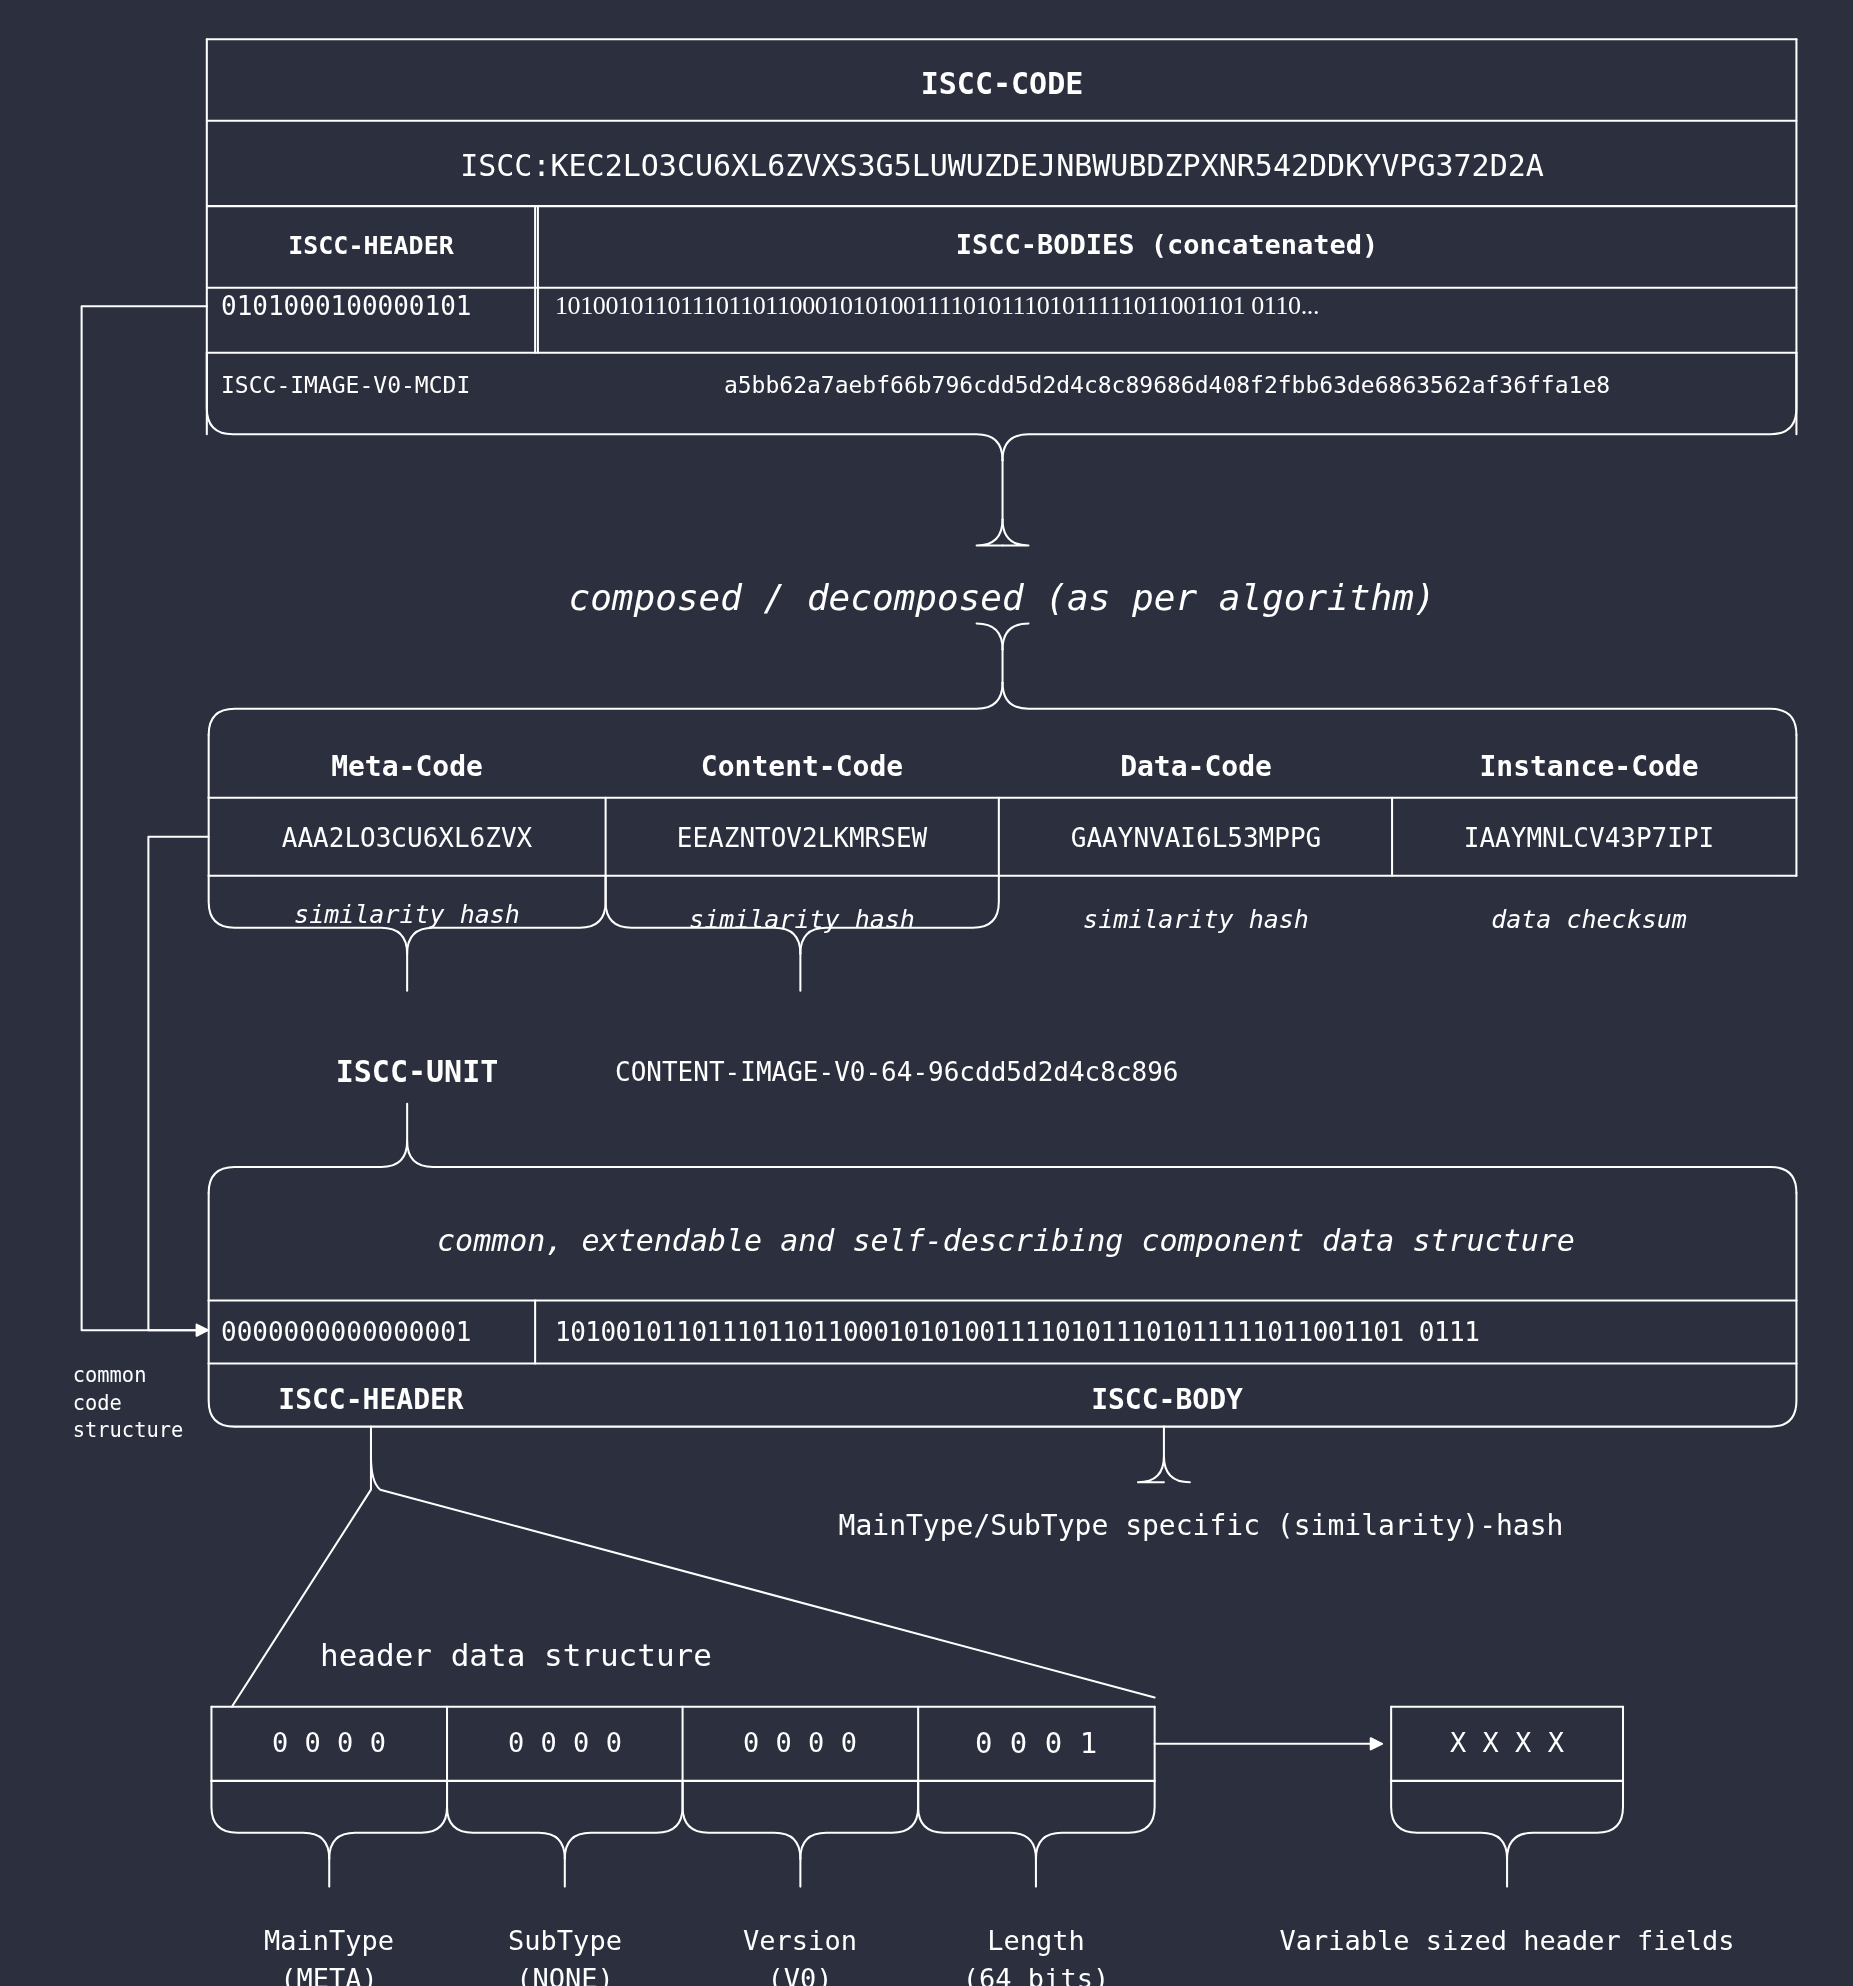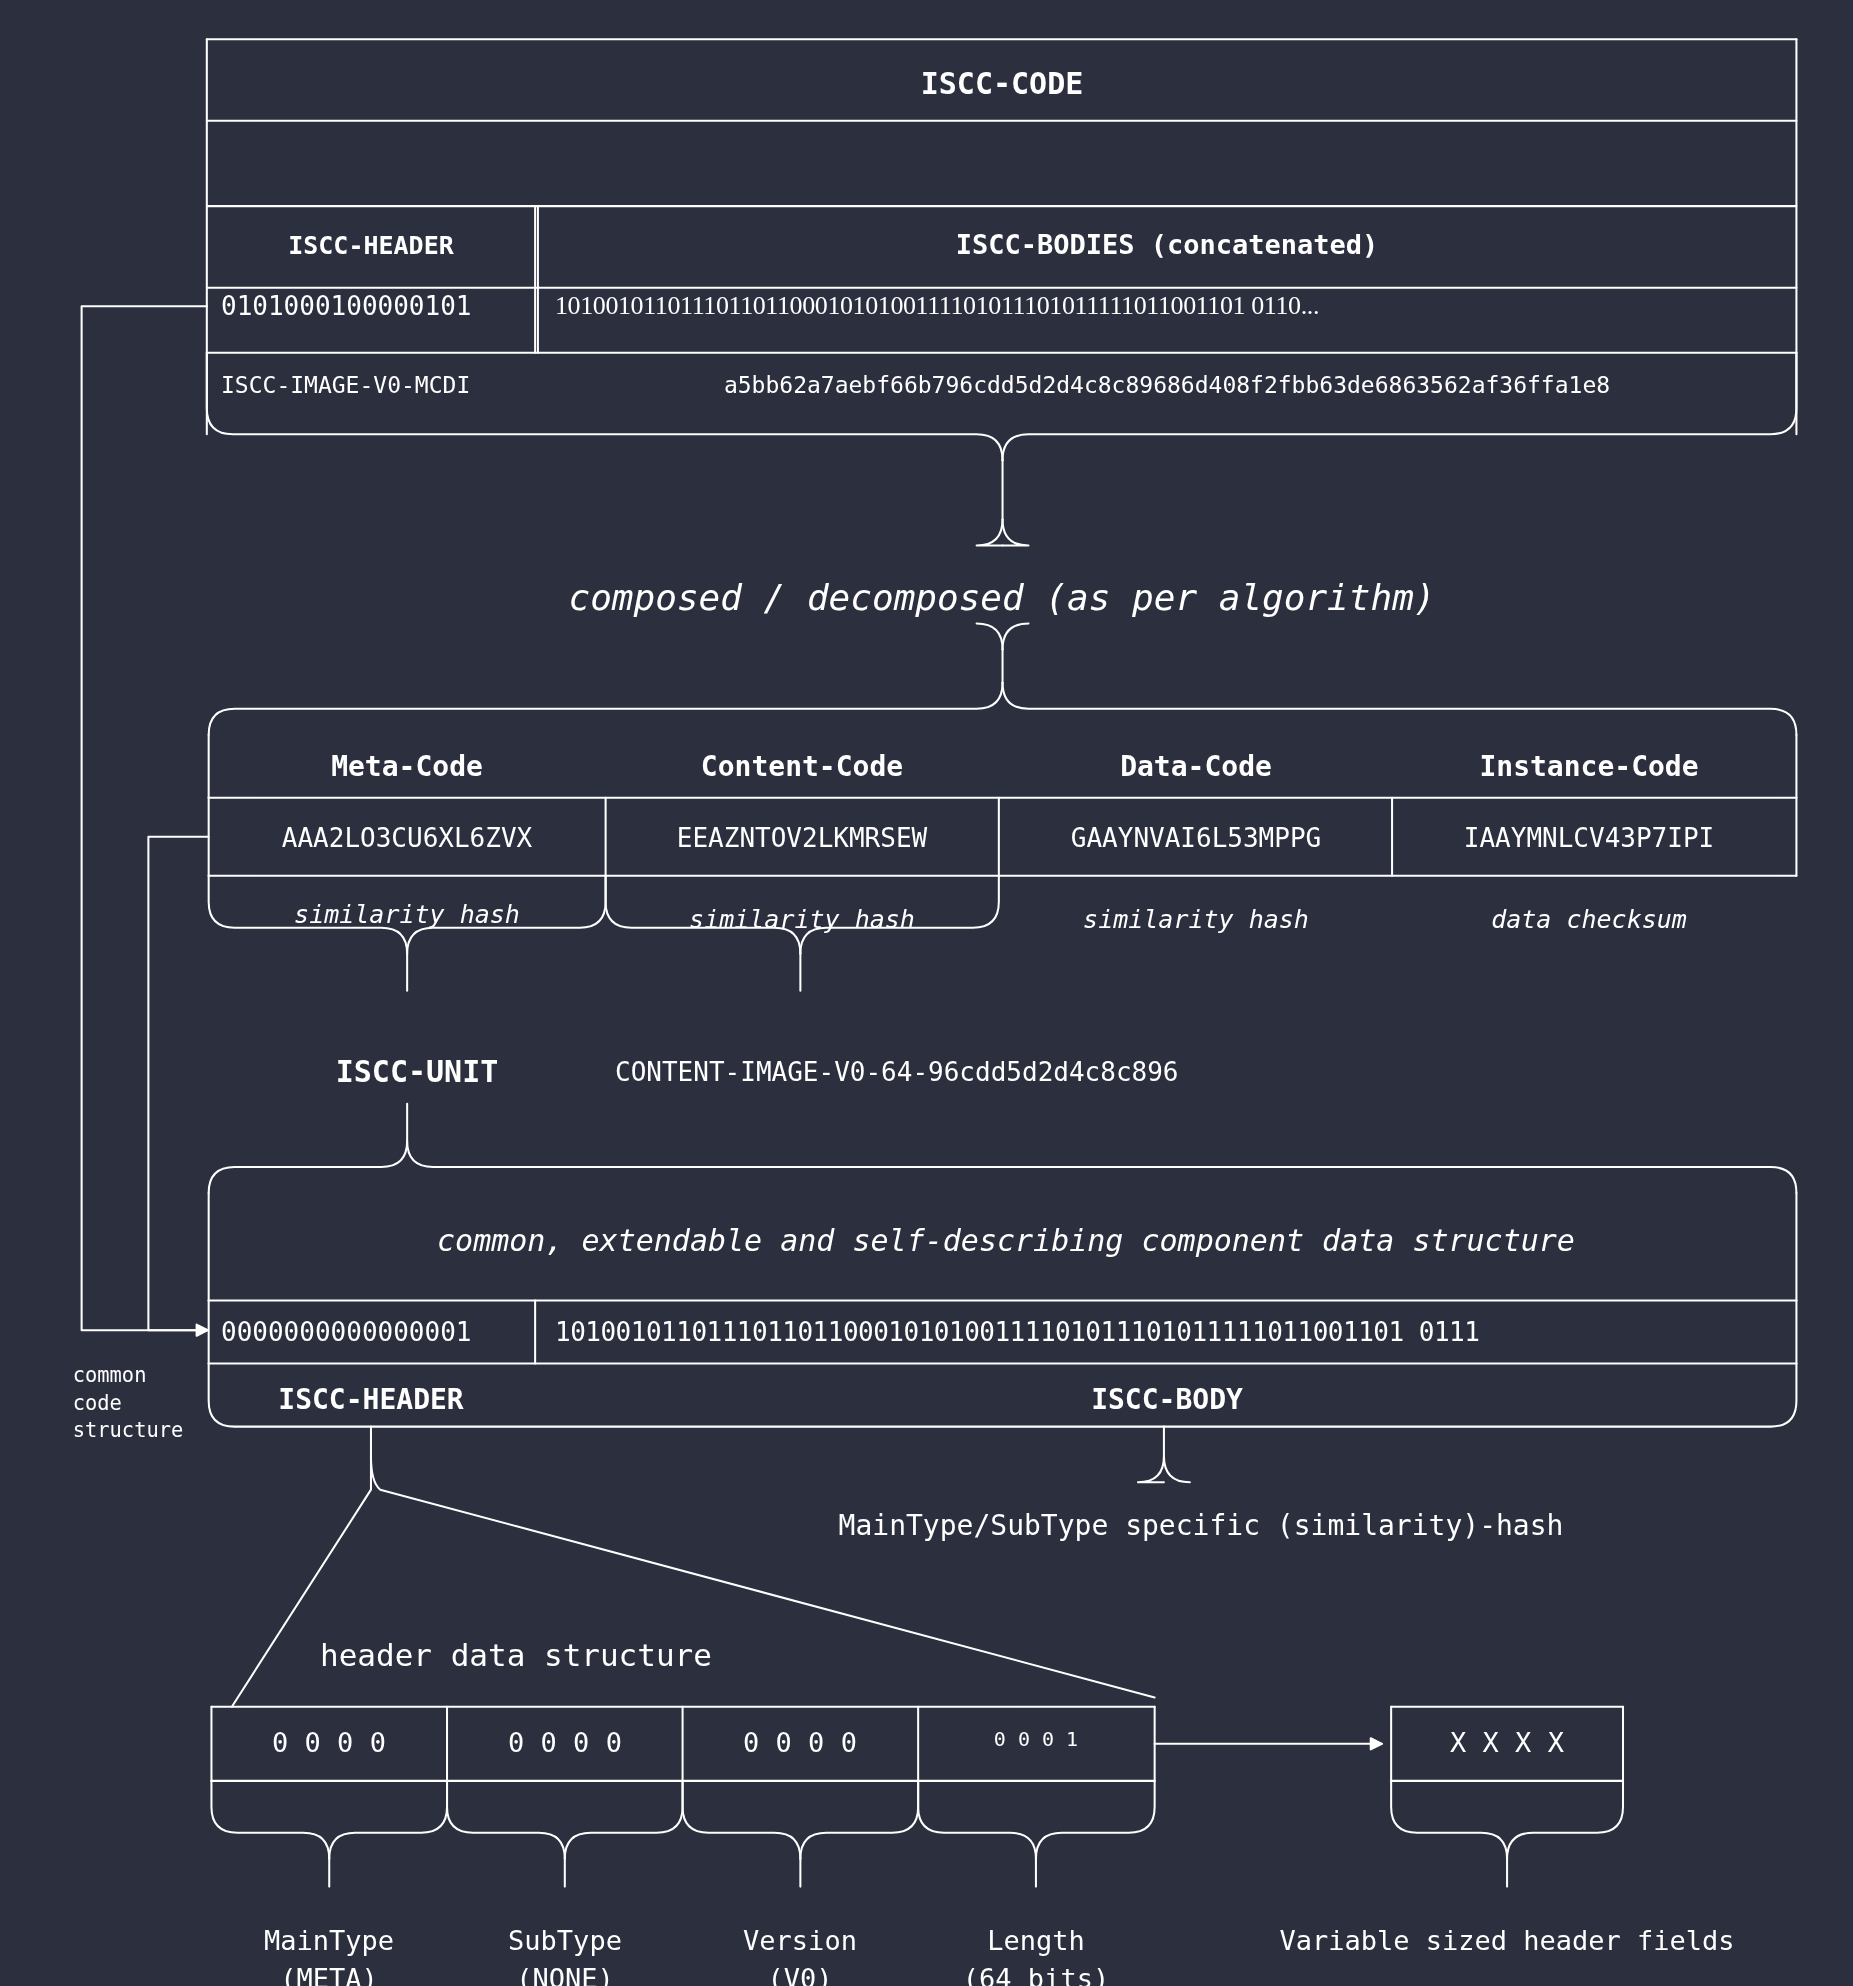--- a/index.html
+++ b/index.html
@@ -148,20 +148,21 @@
       <path d="M 1750,1920 L 1750,1948 Q 1750,1976 1722,1976 L 1653,1976 Q 1625,1976 1625,2004"></path>
       <path d="M 1625,2004 L 1625,2034"></path>
 
       <path d="M 1245,1880 L 1490,1880"></path>
       <path d="M 1478,1874 L 1490,1880 L 1478,1886 Z" fill="#ffffff"></path>
     </g>
   </svg>
 
   <div class="lbl ctr bold" style="left:1002px; top:69px; font-size:30px;">ISCC-CODE</div>
 
+  <div class="lbl ctr" style="left:1002px; top:151px; font-size:30px;">ISCC:KEC2LO3CU6XL6ZVXS3G5LUWUZDEJNBWUBDZPXNR542DDKYVPG372D2A</div>
 
   <div class="lbl ctr bold" style="left:371px; top:233px; font-size:25px;">ISCC-HEADER</div>
 
   <div class="lbl ctr bold" style="left:1167px; top:231px; font-size:27px;">ISCC-BODIES (concatenated)</div>
 
   <div class="lbl lft" style="left:221px; top:306px; font-size:26px; transform:translateY(-50%);">0101000100000101</div>
 
   <div class="lbl lft" style="left:555px; top:306px; font-size:26px; transform:translateY(-50%); letter-spacing:-0.4px;font-family:Liberation Serif, serif;">10100101101110110110001010100111101011101011111011001101 0110...</div>
 
   <div class="lbl lft" style="left:221px; top:385px; font-size:23px; transform:translateY(-50%);">ISCC-IMAGE-V0-MCDI</div>
@@ -201,21 +202,21 @@
 
   <div class="lbl ctr" style="left:128px; top:1362px; font-size:20.4px; line-height:1.35; white-space:pre;">common
 code
 structure</div>
 
   <div class="lbl lft" style="left:320px; top:1640px; font-size:31px;">header data structure</div>
 
   <div class="lbl ctr" style="left:329px; top:1729px; font-size:27px;">0 0 0 0</div>
   <div class="lbl ctr" style="left:565px; top:1729px; font-size:27px;">0 0 0 0</div>
   <div class="lbl ctr" style="left:800px; top:1729px; font-size:27px;">0 0 0 0</div>
-  <div class="lbl ctr" style="left:1036px; top:1729px; font-size:20px;">0 0 0 1</div>
+  <div class="lbl ctr" style="left:1036px; top:1729px; font-size:29px;">0 0 0 1</div>
   <div class="lbl ctr" style="left:1507px; top:1729px; font-size:27px;">X X X X</div>
 
   <div class="lbl ctr" style="left:329px; top:1927px; font-size:27px;">MainType</div>
   <div class="lbl ctr" style="left:329px; top:1965px; font-size:27px;">(META)</div>
 
   <div class="lbl ctr" style="left:565px; top:1927px; font-size:27px;">SubType</div>
   <div class="lbl ctr" style="left:565px; top:1965px; font-size:27px;">(NONE)</div>
 
   <div class="lbl ctr" style="left:800px; top:1927px; font-size:27px;">Version</div>
   <div class="lbl ctr" style="left:800px; top:1965px; font-size:27px;">(V0)</div>

